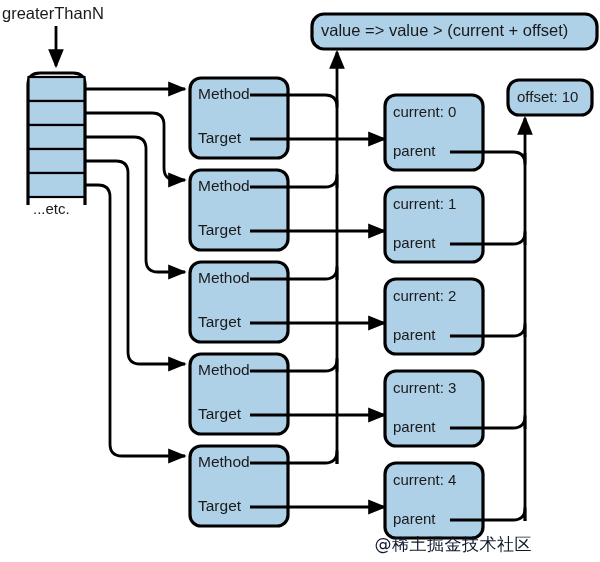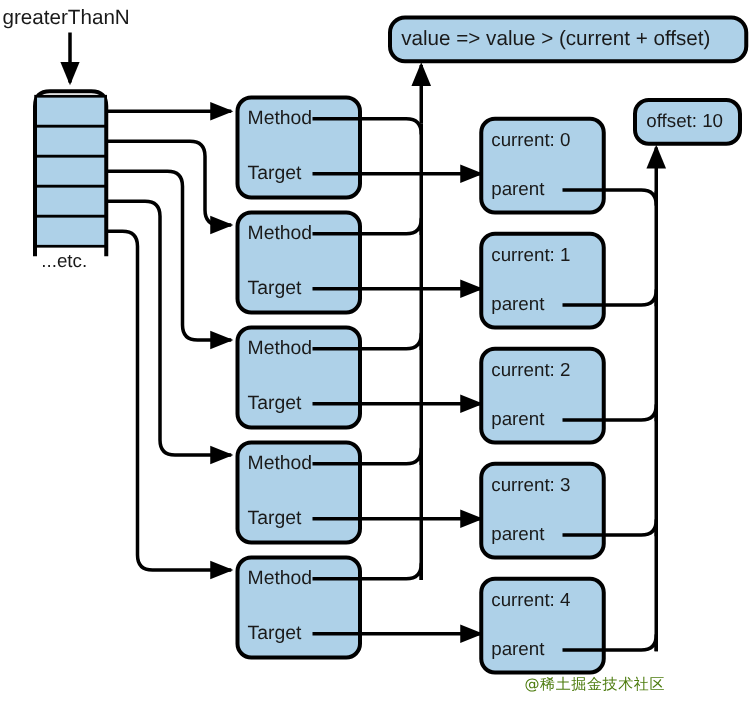--- a/index.html
+++ b/index.html
@@ -68,22 +68,22 @@
   }
   .lbl-etc {
     font-size: 15px;
     fill: #1a1a1a;
   }
   .watermark {
     position: absolute;
     right: 8px;
     bottom: 6px;
     font-family: "DejaVu Sans", sans-serif;
-    font-size: 12px;
-    color: #4d7c0f;
+    font-size: 17px;
+    color: #0f172a;
     letter-spacing: 0.5px;
     white-space: nowrap;
     pointer-events: none;
   }
 </style>
 </head>
 <body>
 
 <div id="diagram-root">
 

